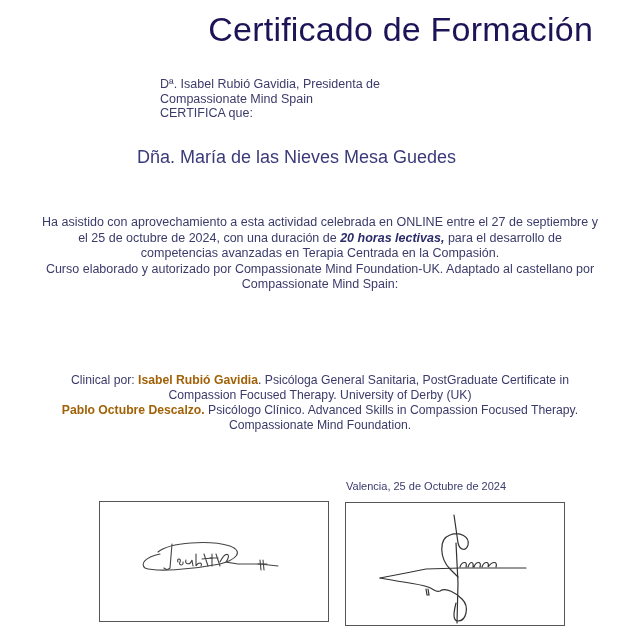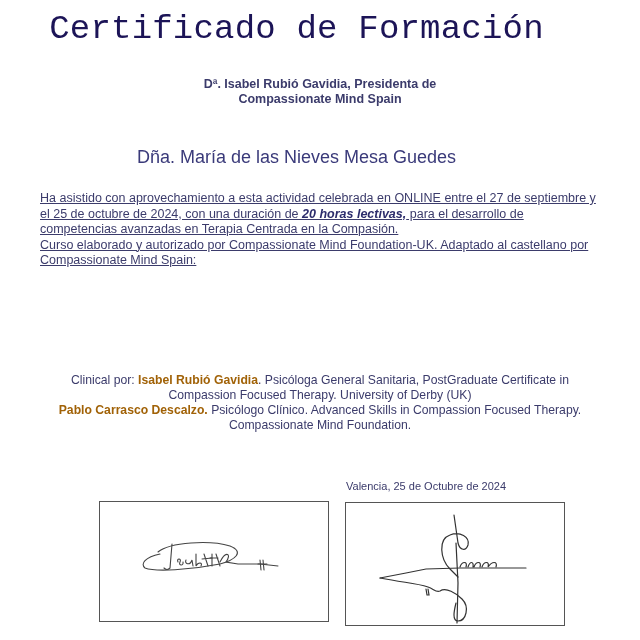--- a/index.html
+++ b/index.html
@@ -1,26 +1,26 @@
 <!DOCTYPE html>
 <html><head>
   <meta charset="utf-8">
   <style>
     html, body { margin: 0; padding: 0; background: #ffffff; }
     body { width: 640px; height: 640px; position: relative; overflow: hidden;
            font-family: "Liberation Sans", sans-serif; }
-    .title { position: absolute; left: 0; width: 593px; top: 10px; text-align: center;
-             font-family: Liberation Mono, monospace; font-size: 34px; color: #1c1457;
+    .title { position: absolute; left: 0; width: 593px; top: 10px; text-align: right;
+             font-family: Liberation Sans, sans-serif; font-size: 34px; color: #1c1457;
              letter-spacing: 0.2px; }
-    .issuer { position: absolute; left: 160px; width: 320px; top: 77px; text-align: center;
-              font-size: 12.5px; line-height: 14.5px; color: #3b3b6b; font-weight: bold; }
+    .issuer { position: absolute; left: 160px; width: 320px; top: 77px; 
+              font-size: 12.5px; line-height: 14.5px; color: #3b3b6b; }
     .recipient { position: absolute; left: 0; width: 581px; top: 147px; text-align: center;
                  font-size: 18px; color: #3a3a7a; padding-left: 12px; box-sizing: border-box; }
-    .body { position: absolute; left: 40px; width: 560px; top: 191px; text-align: left;
-            font-size: 12.5px; line-height: 15.5px; color: #3b3b6b; text-decoration: underline; }
+    .body { position: absolute; left: 40px; width: 560px; top: 215px; text-align: center;
+            font-size: 12.5px; line-height: 15.5px; color: #3b3b6b; }
     .body b { color: #2c2c6c; font-style: italic; }
     .course { position: absolute; left: 62px; width: 540px; top: 309px; text-align: left;
               font-size: 18px; line-height: 21px; color: #4d5f7a; letter-spacing: -0.4px; }
     .instructors { position: absolute; left: 40px; width: 560px; top: 373px; text-align: center;
                    font-size: 12.2px; line-height: 15px; color: #3b3b6b; }
     .instructors b { color: #a16207; }
     .place-date { position: absolute; left: 346px; top: 480px; font-size: 11px; color: #3b3b6b; }
     .sig-box { position: absolute; border: 1.5px solid #555; background: #fff; box-sizing: border-box; }
     .sig-left { left: 99px; top: 501px; width: 230px; height: 121px; }
     .sig-right { left: 345px; top: 502px; width: 220px; height: 124px; }
@@ -29,35 +29,36 @@
 </head>
 <body>
 
 <div>
 
   <div class="title">Certificado de Formación</div>
 
   <div class="issuer">
     <div>Dª. Isabel Rubió Gavidia, Presidenta de</div>
     <div>Compassionate Mind Spain</div>
+    <div>CERTIFICA que:</div>
   </div>
 
   <div class="recipient">Dña. María de las Nieves Mesa Guedes</div>
 
   <div class="body">
     <div><span>Ha asistido con aprovechamiento a esta actividad celebrada en ONLINE entre el 27 de septiembre y el 25 de octubre de 2024, con una duración de </span><b>20 horas lectivas,</b><span> para el desarrollo de competencias avanzadas en Terapia Centrada en la Compasión.</span></div>
     <div>Curso elaborado y autorizado por Compassionate Mind Foundation-UK. Adaptado al castellano por Compassionate Mind Spain:</div>
   </div>
 
   <div class="course">
   </div>
 
   <div class="instructors">
     <div><span>Clinical por: </span><b>Isabel Rubió Gavidia</b><span>. Psicóloga General Sanitaria, PostGraduate Certificate in Compassion Focused Therapy. University of Derby (UK)</span></div>
-    <div><b>Pablo Carrasco Descalzo.</b><span> Psicólogo Clínico. Advanced Skills in Compassion Focused Therapy. Compassionate Mind Foundation.</span></div>
+    <div><b>Pablo Octubre Descalzo.</b><span> Psicólogo Clínico. Advanced Skills in Compassion Focused Therapy. Compassionate Mind Foundation.</span></div>
   </div>
 
   <div class="place-date">Valencia, 25 de Octubre de 2024</div>
 
   <div class="sig-box sig-left">
     <svg width="228" height="119" viewBox="0 0 228 119">
       <g fill="none" stroke="#444" stroke-width="1.1" stroke-linecap="round">
         <path d="M 60 52 C 45 55, 40 62, 45 66 C 55 70, 90 68, 120 62 C 135 58, 145 50, 130 44 C 110 38, 70 40, 58 50"></path>
         <path d="M 72 42 L 70 66 C 68 68, 66 68, 64 66"></path>
         <path d="M 78 60 C 76 56, 82 56, 80 60 C 78 64, 84 64, 83 60"></path>

